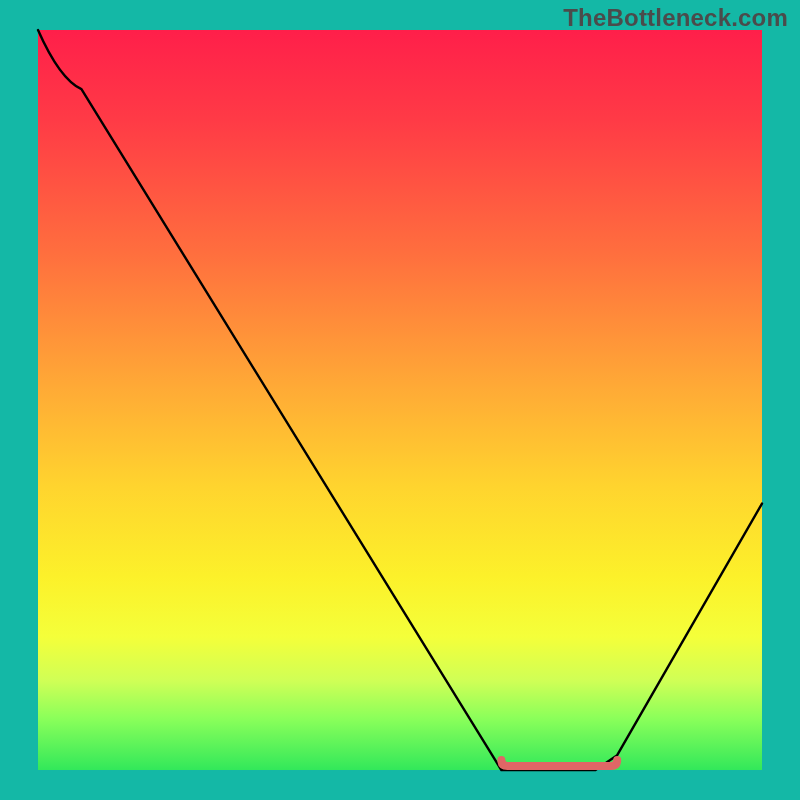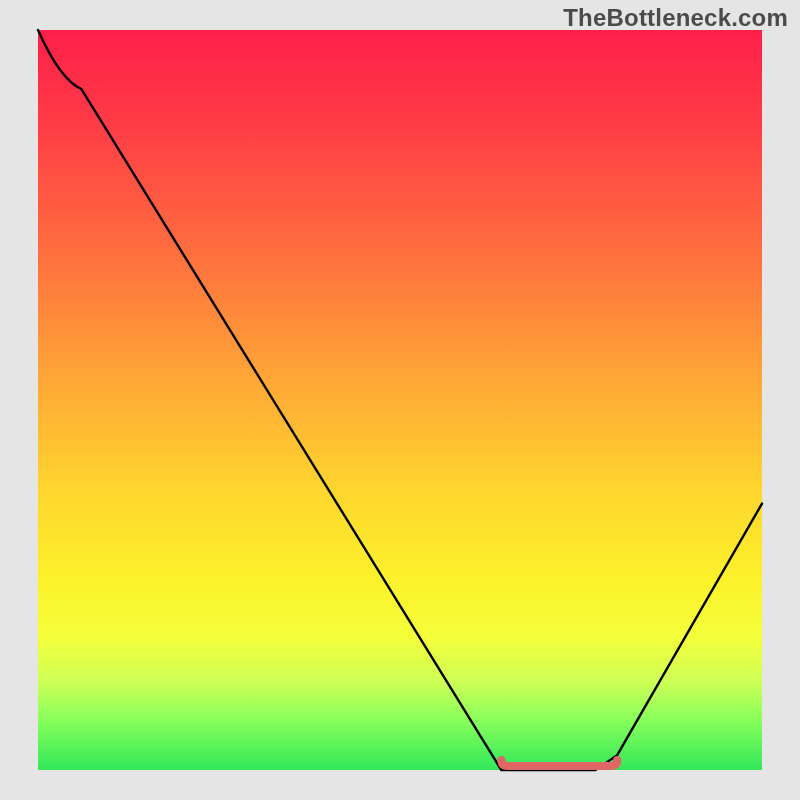--- a/index.html
+++ b/index.html
@@ -8,21 +8,21 @@
     width: 800px;
     height: 800px;
     background: #000;
     overflow: hidden;
     font-family: Arial, Helvetica, sans-serif;
   }
   .frame {
     position: relative;
     width: 800px;
     height: 800px;
-    background: #e5e5e5;
+    background: #14b8a6;
   }
   .watermark {
     position: absolute;
     top: 4px;
     right: 12px;
     color: #4b4b4b;
     font-size: 24px;
     font-weight: 600;
     letter-spacing: 0.2px;
     z-index: 5;

